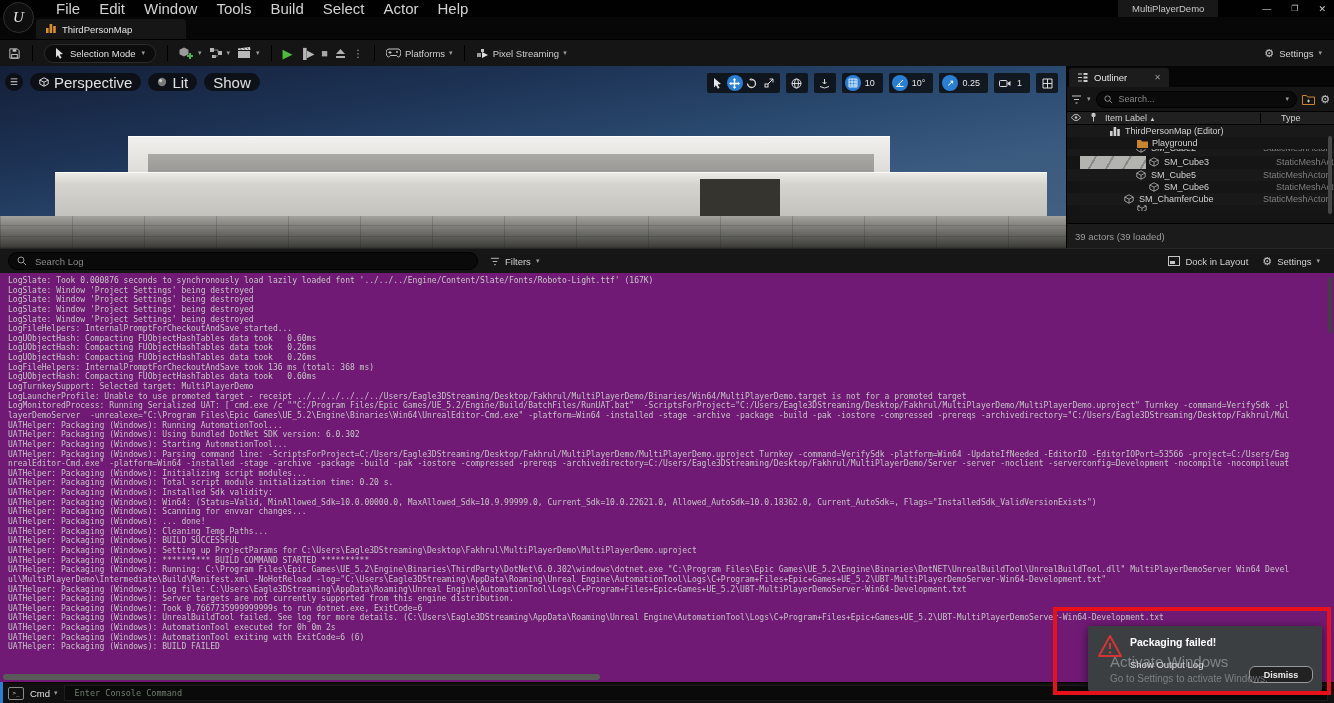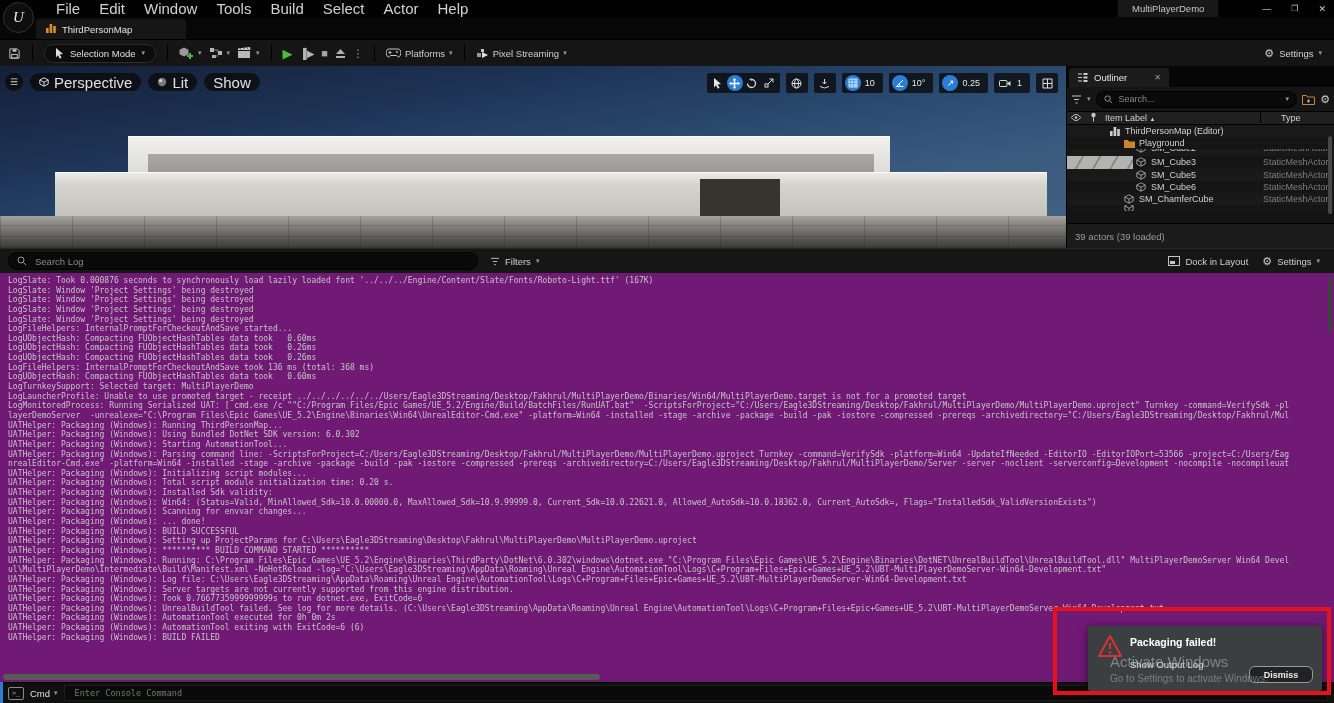--- a/index.html
+++ b/index.html
@@ -55,21 +55,21 @@
   .out-tab .x{margin-left:auto;color:#9a9a9a;font-size:8px;}
   .out-toolbar{height:24px;display:flex;align-items:center;padding:0 4px;gap:5px;background:#151515;}
   .out-search{flex:1;height:15px;background:#0a0a0a;border:1px solid #010101;border-radius:9px;display:flex;align-items:center;padding:0 7px;gap:4px;}
   .out-search input{flex:1;background:transparent;border:none;outline:none;font-family:inherit;font-size:9px;color:#9a9a9a;min-width:0;}
   .out-header{height:14px;background:#202020;display:flex;align-items:center;font-size:9px;color:#d0d0d0;border-top:1px solid #000;border-bottom:1px solid #000;box-sizing:border-box;}
   .oh-eye{width:18px;text-align:center;}.oh-pin{width:16px;text-align:center;}
   .oh-label{flex:1;padding-left:4px;}
   .oh-type{width:74px;border-left:1px solid #000;padding-left:20px;box-sizing:border-box;}
   .out-rows{height:98px;overflow:hidden;position:relative;background:#141414;}
   .out-row{height:12.2px;display:flex;align-items:center;font-size:9px;color:#d2d2d2;position:relative;background:#191919;}
-  .out-row.alt{background:#151515;}
+  .out-row.alt{background:#151515;margin-left:13px;}
   .out-row.clip-top{height:7px;overflow:hidden;}
   .out-row.clip-top>*{transform:translateY(-5px);}
   .out-row.clip-bottom{height:6px;overflow:hidden;}
   .row-icon{display:inline-flex;width:12px;justify-content:center;margin-right:4px;flex:none;}
   .row-label{white-space:nowrap;overflow:hidden;}
   .row-type{position:absolute;left:196px;width:66px;color:#7f7f7f;overflow:hidden;white-space:nowrap;}
   .stripes{position:absolute;left:0;top:0;width:66px;height:100%;background:#b3b3b0;
            background-image:repeating-linear-gradient(120deg,transparent 0 13px,#8a8a88 13px 15px);}
   .out-scroll{position:absolute;right:2px;top:70px;width:4px;height:78px;background:#474747;border-radius:2px;z-index:2;}
   .out-footer{height:25px;background:#1b1b1b;border-top:1px solid #000;display:flex;align-items:center;padding-left:8px;font-size:9.5px;color:#9c9c9c;}
@@ -511,31 +511,32 @@
         <div class="log-line">LogFileHelpers: InternalPromptForCheckoutAndSave started...</div>
         <div class="log-line">LogUObjectHash: Compacting FUObjectHashTables data took   0.60ms</div>
         <div class="log-line">LogUObjectHash: Compacting FUObjectHashTables data took   0.26ms</div>
         <div class="log-line">LogUObjectHash: Compacting FUObjectHashTables data took   0.26ms</div>
         <div class="log-line">LogFileHelpers: InternalPromptForCheckoutAndSave took 136 ms (total: 368 ms)</div>
         <div class="log-line">LogUObjectHash: Compacting FUObjectHashTables data took   0.60ms</div>
         <div class="log-line">LogTurnkeySupport: Selected target: MultiPlayerDemo</div>
         <div class="log-line">LogLauncherProfile: Unable to use promoted target - receipt ../../../../../../Users/Eagle3DStreaming/Desktop/Fakhrul/MultiPlayerDemo/Binaries/Win64/MultiPlayerDemo.target is not for a promoted target</div>
         <div class="log-line">LogMonitoredProcess: Running Serialized UAT: [ cmd.exe /c ""C:/Program Files/Epic Games/UE_5.2/Engine/Build/BatchFiles/RunUAT.bat"  -ScriptsForProject="C:/Users/Eagle3DStreaming/Desktop/Fakhrul/MultiPlayerDemo/MultiPlayerDemo.uproject" Turnkey -command=VerifySdk -pl</div>
         <div class="log-line">layerDemoServer  -unrealexe="C:\Program Files\Epic Games\UE_5.2\Engine\Binaries\Win64\UnrealEditor-Cmd.exe" -platform=Win64 -installed -stage -archive -package -build -pak -iostore -compressed -prereqs -archivedirectory="C:/Users/Eagle3DStreaming/Desktop/Fakhrul/Mul</div>
-        <div class="log-line">UATHelper: Packaging (Windows): Running ThirdPersonMap...</div>
+        <div class="log-line">UATHelper: Packaging (Windows): Running AutomationTool...</div>
         <div class="log-line">UATHelper: Packaging (Windows): Using bundled DotNet SDK version: 6.0.302</div>
         <div class="log-line">UATHelper: Packaging (Windows): Starting AutomationTool...</div>
         <div class="log-line">UATHelper: Packaging (Windows): Parsing command line: -ScriptsForProject=C:/Users/Eagle3DStreaming/Desktop/Fakhrul/MultiPlayerDemo/MultiPlayerDemo.uproject Turnkey -command=VerifySdk -platform=Win64 -UpdateIfNeeded -EditorIO -EditorIOPort=53566 -project=C:/Users/Eag</div>
         <div class="log-line">nrealEditor-Cmd.exe" -platform=Win64 -installed -stage -archive -package -build -pak -iostore -compressed -prereqs -archivedirectory=C:/Users/Eagle3DStreaming/Desktop/Fakhrul/MultiPlayerDemo/Server -server -noclient -serverconfig=Development -nocompile -nocompileuat</div>
         <div class="log-line">UATHelper: Packaging (Windows): Initializing script modules...</div>
         <div class="log-line">UATHelper: Packaging (Windows): Total script module initialization time: 0.20 s.</div>
         <div class="log-line">UATHelper: Packaging (Windows): Installed Sdk validity:</div>
         <div class="log-line">UATHelper: Packaging (Windows): Win64: (Status=Valid, MinAllowed_Sdk=10.0.00000.0, MaxAllowed_Sdk=10.9.99999.0, Current_Sdk=10.0.22621.0, Allowed_AutoSdk=10.0.18362.0, Current_AutoSdk=, Flags="InstalledSdk_ValidVersionExists")</div>
         <div class="log-line">UATHelper: Packaging (Windows): Scanning for envvar changes...</div>
         <div class="log-line">UATHelper: Packaging (Windows): ... done!</div>
+        <div class="log-line">UATHelper: Packaging (Windows): Cleaning Temp Paths...</div>
         <div class="log-line">UATHelper: Packaging (Windows): BUILD SUCCESSFUL</div>
         <div class="log-line">UATHelper: Packaging (Windows): Setting up ProjectParams for C:\Users\Eagle3DStreaming\Desktop\Fakhrul\MultiPlayerDemo\MultiPlayerDemo.uproject</div>
         <div class="log-line">UATHelper: Packaging (Windows): ********** BUILD COMMAND STARTED **********</div>
         <div class="log-line">UATHelper: Packaging (Windows): Running: C:\Program Files\Epic Games\UE_5.2\Engine\Binaries\ThirdParty\DotNet\6.0.302\windows\dotnet.exe "C:\Program Files\Epic Games\UE_5.2\Engine\Binaries\DotNET\UnrealBuildTool\UnrealBuildTool.dll" MultiPlayerDemoServer Win64 Devel</div>
         <div class="log-line">ul\MultiPlayerDemo\Intermediate\Build\Manifest.xml -NoHotReload -log="C:\Users\Eagle3DStreaming\AppData\Roaming\Unreal Engine\AutomationTool\Logs\C+Program+Files+Epic+Games+UE_5.2\UBT-MultiPlayerDemoServer-Win64-Development.txt"</div>
         <div class="log-line">UATHelper: Packaging (Windows): Log file: C:\Users\Eagle3DStreaming\AppData\Roaming\Unreal Engine\AutomationTool\Logs\C+Program+Files+Epic+Games+UE_5.2\UBT-MultiPlayerDemoServer-Win64-Development.txt</div>
         <div class="log-line">UATHelper: Packaging (Windows): Server targets are not currently supported from this engine distribution.</div>
         <div class="log-line">UATHelper: Packaging (Windows): Took 0.7667735999999999s to run dotnet.exe, ExitCode=6</div>
         <div class="log-line">UATHelper: Packaging (Windows): UnrealBuildTool failed. See log for more details. (C:\Users\Eagle3DStreaming\AppData\Roaming\Unreal Engine\AutomationTool\Logs\C+Program+Files+Epic+Games+UE_5.2\UBT-MultiPlayerDemoServer-Win64-Development.txt</div>
         <div class="log-line">UATHelper: Packaging (Windows): AutomationTool executed for 0h 0m 2s</div>

